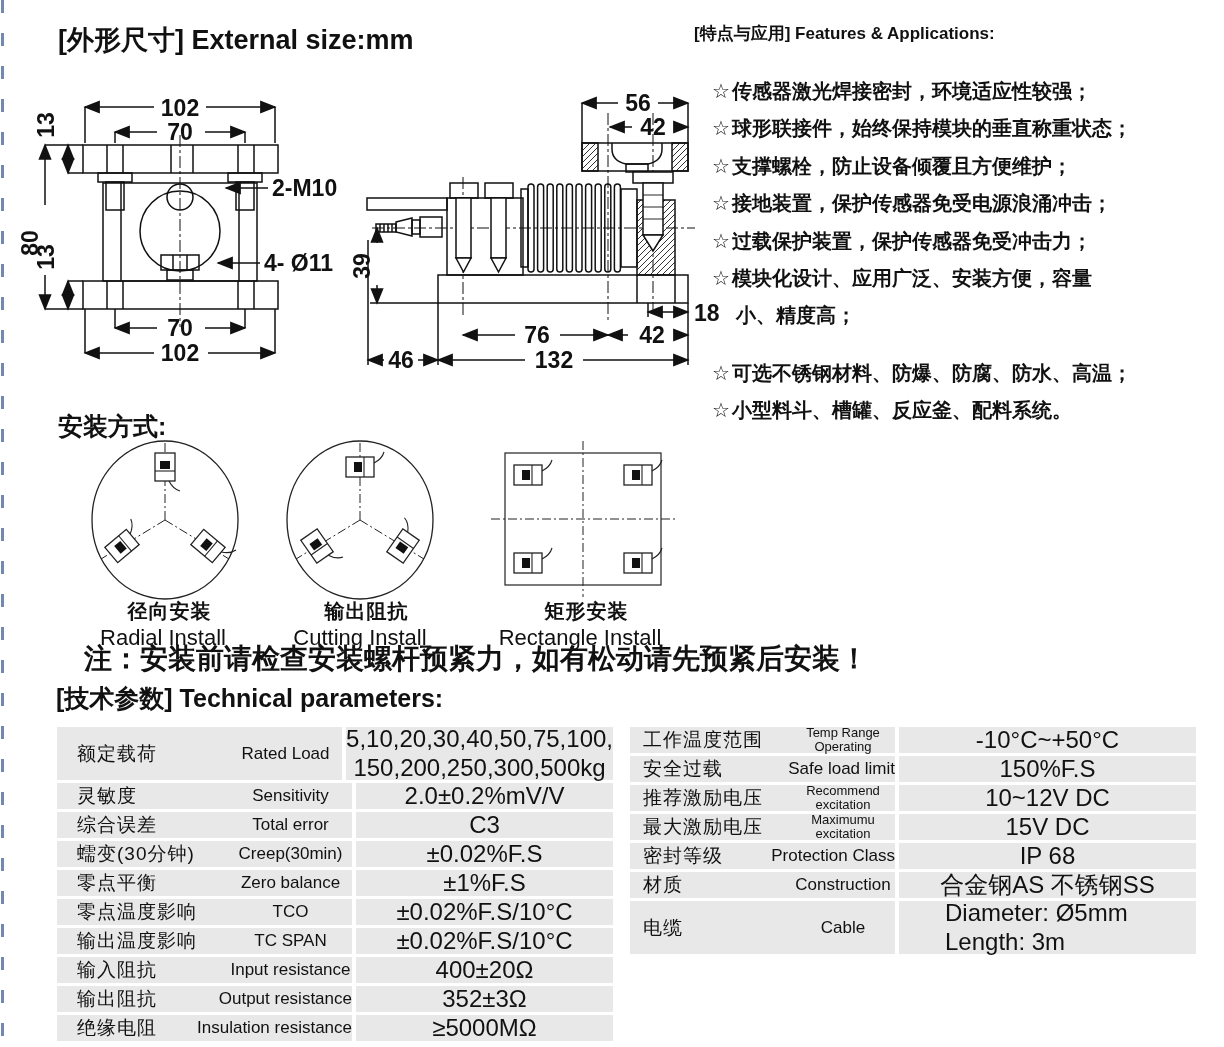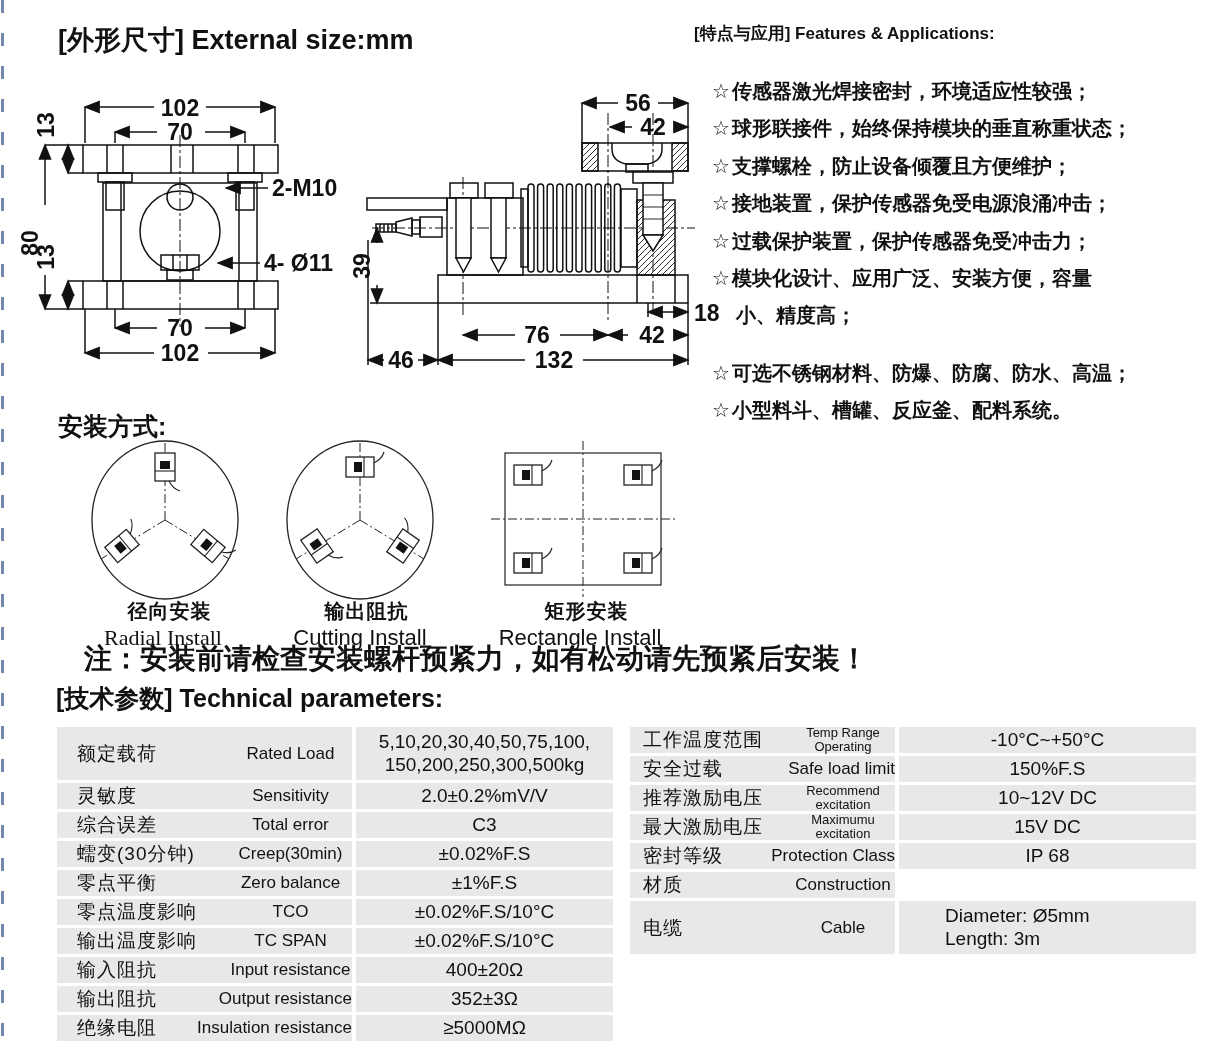--- a/index.html
+++ b/index.html
@@ -27,39 +27,39 @@
 
   svg{position:absolute;overflow:visible;}
   #front-view{left:28px;top:85px;}
   #side-view{left:360px;top:85px;}
   #install-diagrams{left:85px;top:435px;}
   .dim{font:bold 23px "Liberation Sans","DejaVu Sans",sans-serif;fill:#111;}
 
   .inst-label{position:absolute;top:598px;width:190px;text-align:center;}
   .inst-label .cn{font-size:20px;font-weight:bold;}
   .inst-label .en{font-size:22px;}
-  #inst-label-0{left:68px;font-family:Liberation Serif, serif;}
+  #inst-label-0{left:68px;}
   #inst-label-1{left:265px;}
   #inst-label-2{left:485px;}
 
   .spec{position:absolute;top:727px;}
   #spec-left{left:57px;width:556px;}
   #spec-right{left:630px;width:566px;}
   .row{display:flex;height:26px;margin-bottom:3px;}
   .row.tall{height:53px;}
   .names{background:#e8e8e8;display:flex;align-items:center;}
   #spec-left .names{width:288px;padding-left:7px;}
   #spec-right .names{width:265px;}
   .cn{padding-left:13px;font-size:19px;letter-spacing:1px;white-space:nowrap;}
   #spec-left .cn{width:152px;}
   #spec-right .cn{width:148px;}
   .en{flex:1;text-align:center;font-size:17px;white-space:nowrap;}
   .en.small{font-size:13px;line-height:1.1;white-space:pre-line;}
   .val{background:#e8e8e8;margin-left:4px;flex:1;display:flex;align-items:center;
-       justify-content:center;font-size:19px;text-align:center;}
+       justify-content:center;font-size:24px;text-align:center;}
   .val.pre{white-space:pre-line;line-height:1.2;}
   .val.left{justify-content:flex-start;padding-left:46px;text-align:left;}
 </style>
 </head>
 <body>
 
 <div class="page">
 
   <div class="cut-line"></div>
 
@@ -431,20 +431,21 @@
           <div class="cn">密封等级</div>
           <div class="en">Protection Class</div>
         </div>
       <div class="val">IP 68</div>
     </div>
     <div class="row">
       <div class="names">
           <div class="cn">材质</div>
           <div class="en">Construction</div>
         </div>
+      <div class="val">合金钢AS 不锈钢SS</div>
     </div>
     <div class="row tall">
       <div class="names">
           <div class="cn">电缆</div>
           <div class="en">Cable</div>
         </div>
       <div class="val pre left">Diameter: Ø5mm
 Length: 3m</div>
     </div>
   </div>

